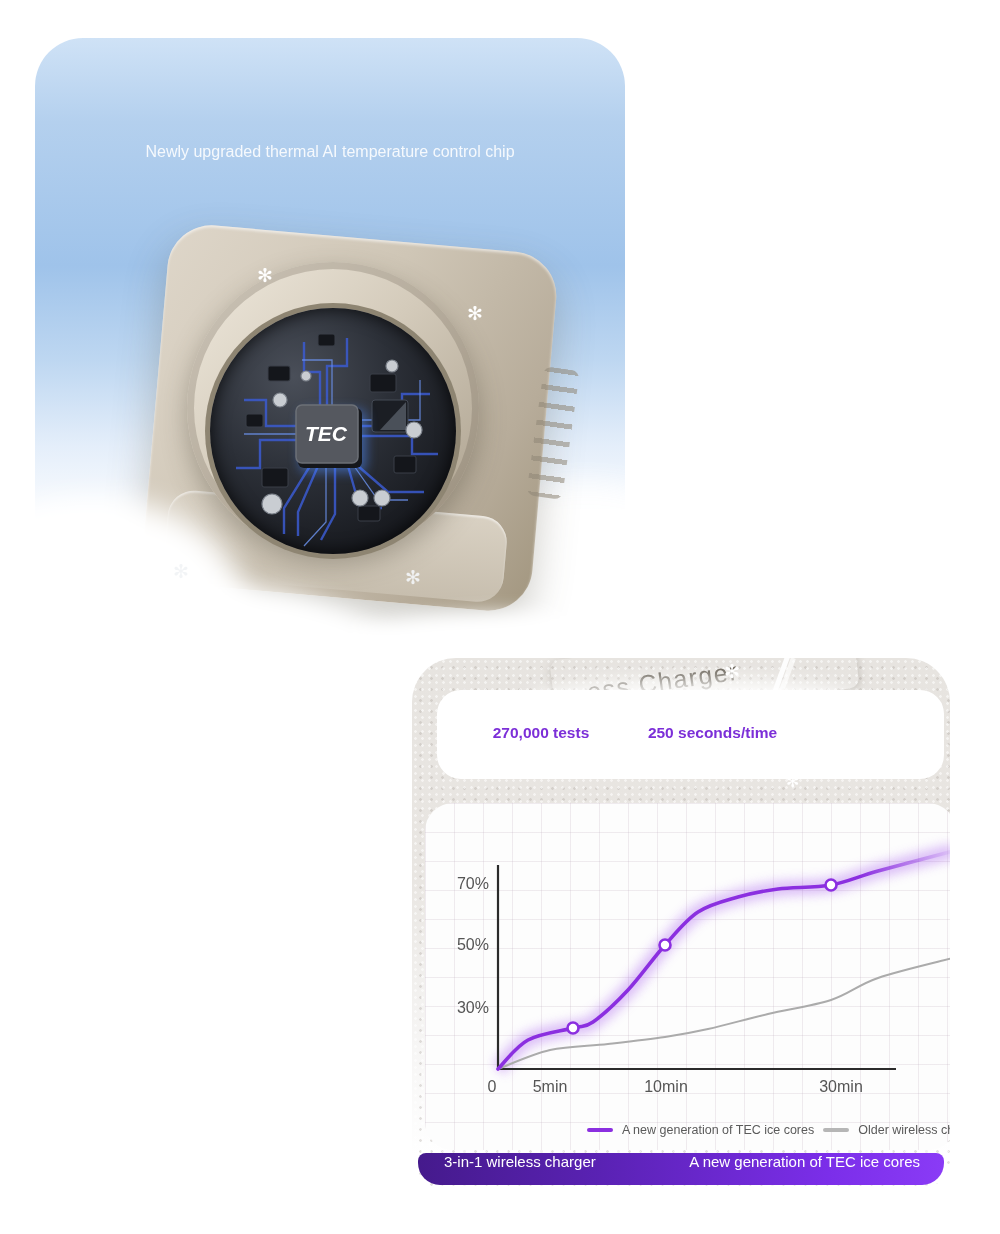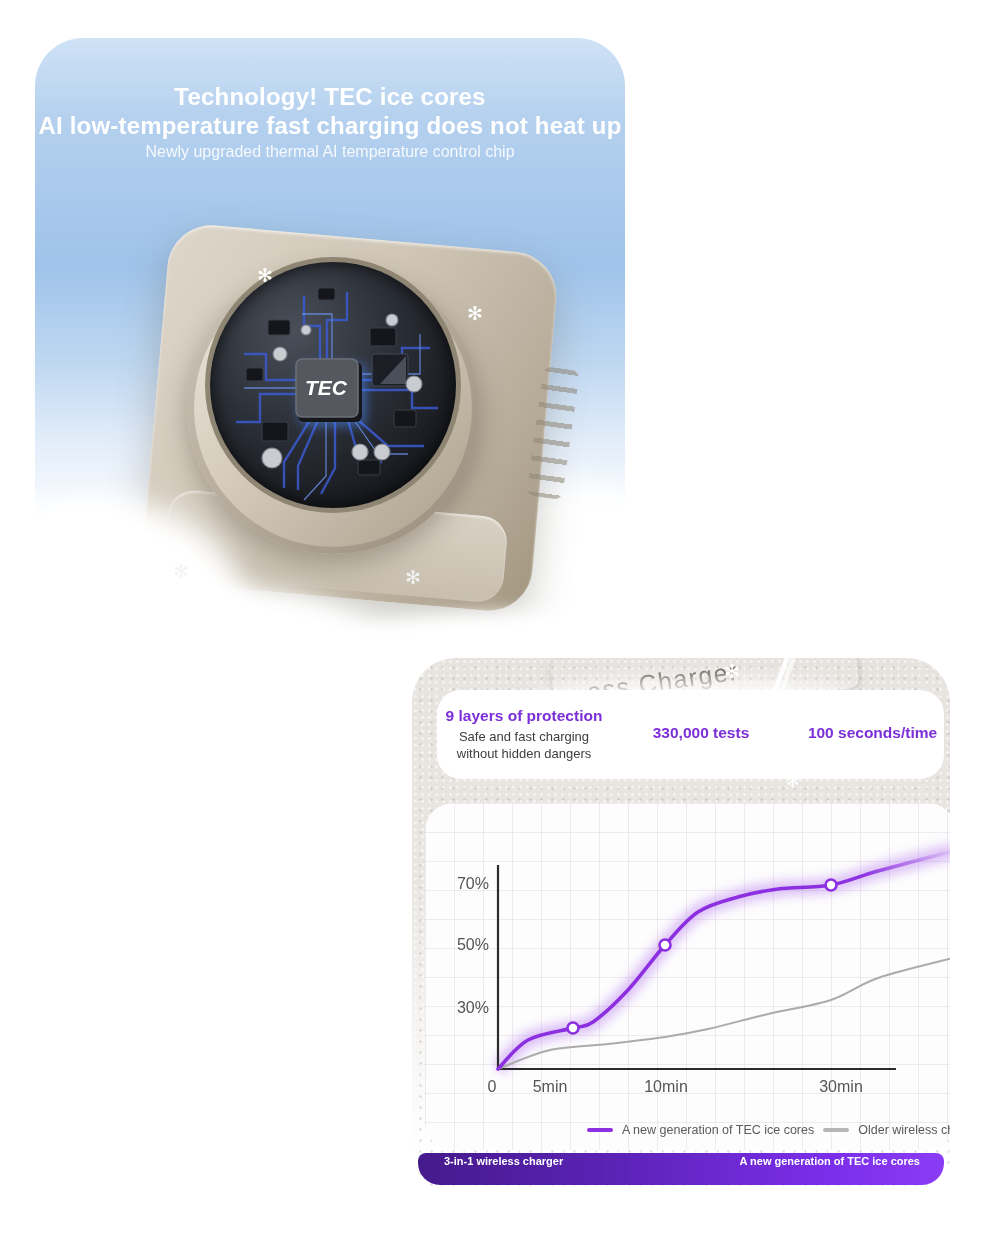--- a/index.html
+++ b/index.html
@@ -35,21 +35,21 @@
   .device-fins {
     position:absolute; left:500px; top:330px; width:36px; height:130px; z-index:2;
     transform:rotate(8deg);
     background:repeating-linear-gradient(180deg,#8f8676 0 5px, rgba(0,0,0,0) 5px 18px);
     opacity:.55; border-radius:8px;
   }
   .bezel {
     position:absolute; left:152px; top:224px; width:292px; height:292px; border-radius:50%; z-index:4;
     background:linear-gradient(135deg,#efe9dd 0%,#d4cbbb 45%,#a89d8a 100%);
     box-shadow:0 10px 26px rgba(70,62,50,.35), inset 0 0 0 7px rgba(110,100,85,.28);
-    display:flex; align-items:flex-start; justify-content:center;
+    display:flex; align-items:flex-end; justify-content:center;
   }
   .lens {
     width:246px; height:246px; border-radius:50%; overflow:hidden; position:relative;
     background:radial-gradient(circle at 34% 28%, #4a4f59 0%, #2c3038 40%, #17191e 78%);
     box-shadow:inset 0 0 18px rgba(0,0,0,.8), 0 0 0 5px #8e8572;
   }
   .lens svg { position:absolute; left:0; top:0; }
 
   .snow { position:absolute; background:#ffffff; border-radius:50%; filter:blur(12px); }
   .snow.front1 { left:-60px;  top:545px; width:430px; height:190px; z-index:5; }
@@ -103,36 +103,32 @@
   }
   .legend { position:absolute; left:162px; top:320px; display:flex; align-items:center; gap:9px;
     font-size:12.5px; color:#5a5a5a; white-space:nowrap; }
   .legend .swatch { width:26px; height:4px; border-radius:2px; display:inline-block; }
 
   .footer-bar {
     position:absolute; left:6px; top:495px; width:526px; height:32px; z-index:4;
     border-radius:8px 8px 22px 22px;
     background:linear-gradient(90deg,#451a8c 0%,#5a22b4 35%,#7b2ee9 78%,#8a3bf6 100%);
     display:flex; align-items:center; justify-content:space-between;
-    color:#ffffff; font-size:11px; font-weight:700; padding:0 24px 16px 26px;
+    color:#ffffff; font-size:15px; font-weight:400; padding:0 24px 16px 26px;
   }
 
   .axis-label { font-size:16px; fill:#555; font-family:"Liberation Sans",sans-serif; }
   .snowflake.dim { opacity:.95; }
 </style>
 </head>
 <body>
 
 <div class="page">
 
   <section class="hero-card">
-    <h1 class="hero-title">
-      <span class="t1">Technology! TEC ice cores</span>
-      <span class="t2">AI low-temperature fast charging does not heat up</span>
-    </h1>
     <p class="hero-sub">
       <span class="s1">Newly upgraded thermal AI temperature control chip</span>
     </p>
 
     <div class="snow right"></div>
 
     <div class="device">
       <div class="device-front"></div>
     </div>
     <div class="device-fins"></div>
@@ -203,29 +199,25 @@
 
     <div class="product-strip">
       <span class="product-strip-label">ess Charger</span>
     </div>
     <div class="strip-slash" style="left:362px;"></div>
     <div class="strip-snowcover"></div>
     <span class="snowflake" style="left:312px; top:4px; color:#ffffff; z-index:3;">✻</span>
     <span class="snowflake" style="left:374px; top:116px; color:#ffffff; z-index:3; font-size:16px;">✻</span>
 
     <div class="stats-panel">
-      <div class="stat c1">
-        <div class="stat-title">9 layers of protection</div>
-        <div class="stat-desc">Safe and fast charging without hidden dangers</div>
-      </div>
       <div class="stat c2">
-        <div class="stat-title">330,000 tests</div>
+        <div class="stat-title">270,000 tests</div>
       </div>
       <div class="stat c3">
-        <div class="stat-title">100 seconds/time</div>
+        <div class="stat-title">250 seconds/time</div>
       </div>
     </div>
 
     <div class="chart-panel">
       <svg id="chart-svg" width="531" height="347" viewBox="0 0 531 347">
         <defs>
           <linearGradient id="pgrad" gradientUnits="userSpaceOnUse" x1="0" y1="0" x2="531" y2="0">
             <stop offset="0" stop-color="#8b2fe0"></stop>
             <stop offset="0.82" stop-color="#8b2fe0"></stop>
             <stop offset="1" stop-color="#8b2fe0" stop-opacity="0"></stop>

